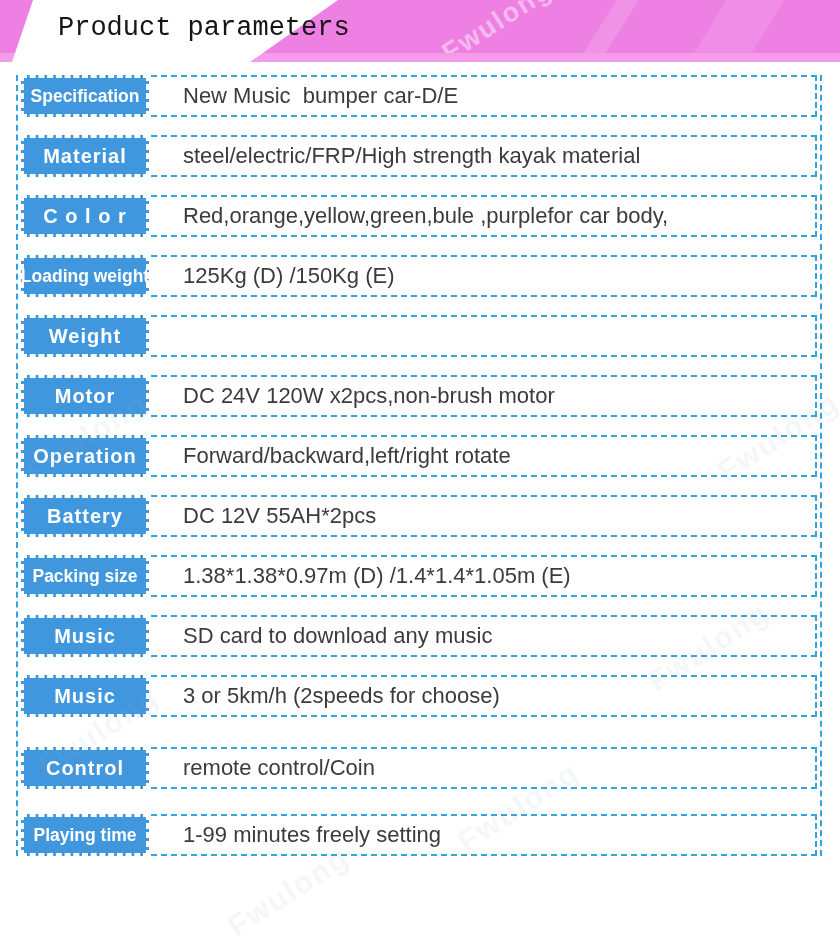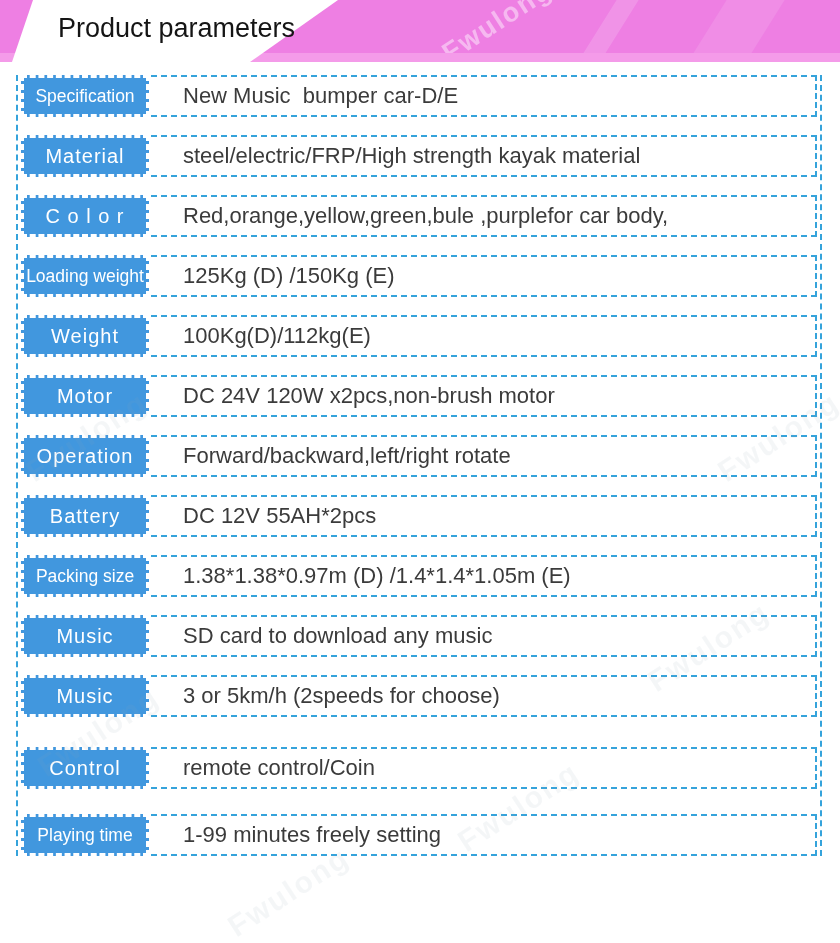--- a/index.html
+++ b/index.html
@@ -43,21 +43,21 @@
     border:2px dashed var(--dash);margin-bottom:18px;
   }
   .row:nth-child(11){margin-bottom:30px;}
   .row:nth-child(12){margin-bottom:25px;}
   .row:nth-child(13){margin-bottom:27px;}
   .row:nth-child(14){margin-bottom:0;}
   .row-label{
     position:absolute;left:-2px;top:-2px;width:128px;height:42px;box-sizing:border-box;
     background:var(--label-bg);border:3px dashed #ffffff;
     display:flex;align-items:center;justify-content:center;
-    color:#ffffff;font-weight:normal;font-size:20px;letter-spacing:1px;white-space:nowrap;
+    color:#ffffff;font-weight:bold;font-size:20px;letter-spacing:1px;white-space:nowrap;
   }
   .row-label.small{font-size:17.5px;letter-spacing:0;}
   .row-value{
     position:absolute;left:160px;top:0;height:38px;line-height:38px;
     font-size:22px;color:var(--value-color);white-space:pre;
   }
   
   .wm{
     position:absolute;transform:rotate(-33deg);color:#8fa3b4;opacity:.09;
     font-size:30px;font-weight:bold;letter-spacing:2px;pointer-events:none;white-space:nowrap;
@@ -65,21 +65,21 @@
 </style>
 </head>
 <body>
 
 <div class="header">
   <div class="hdr-slash s1"></div>
   <div class="hdr-slash s2"></div>
   <div class="hdr-wm">Fwulong</div>
   <div class="header-strip"></div>
   <div class="title-plate"></div>
-  <h1 class="page-title" style="margin:0;font-weight:normal;">Product parameters</h1>
+  <h1 class="page-title" style="margin:0;font-weight:normal;font-family:Liberation Mono, monospace;">Product parameters</h1>
 </div>
 
 <div class="table-wrap" id="rows">
   <div class="row">
     <div class="row-label small">Specification</div>
     <div class="row-value">New Music  bumper car-D/E</div>
   </div>
 
   <div class="row">
     <div class="row-label">Material</div>
@@ -91,21 +91,20 @@
     <div class="row-value">Red,orange,yellow,green,bule ,purplefor car body,</div>
   </div>
 
   <div class="row">
     <div class="row-label small">Loading weight</div>
     <div class="row-value">125Kg (D) /150Kg (E)</div>
   </div>
 
   <div class="row">
     <div class="row-label">Weight</div>
-    <div class="row-value">100Kg(D)/112kg(E)</div>
   </div>
 
   <div class="row">
     <div class="row-label">Motor</div>
     <div class="row-value">DC 24V 120W x2pcs,non-brush motor</div>
   </div>
 
   <div class="row">
     <div class="row-label">Operation</div>
     <div class="row-value">Forward/backward,left/right rotate</div>

